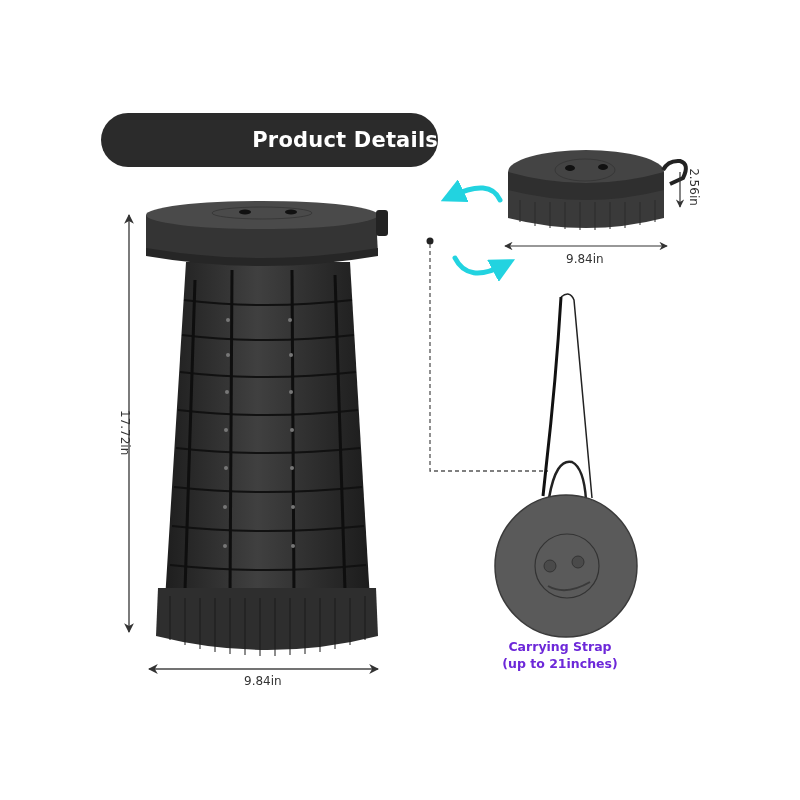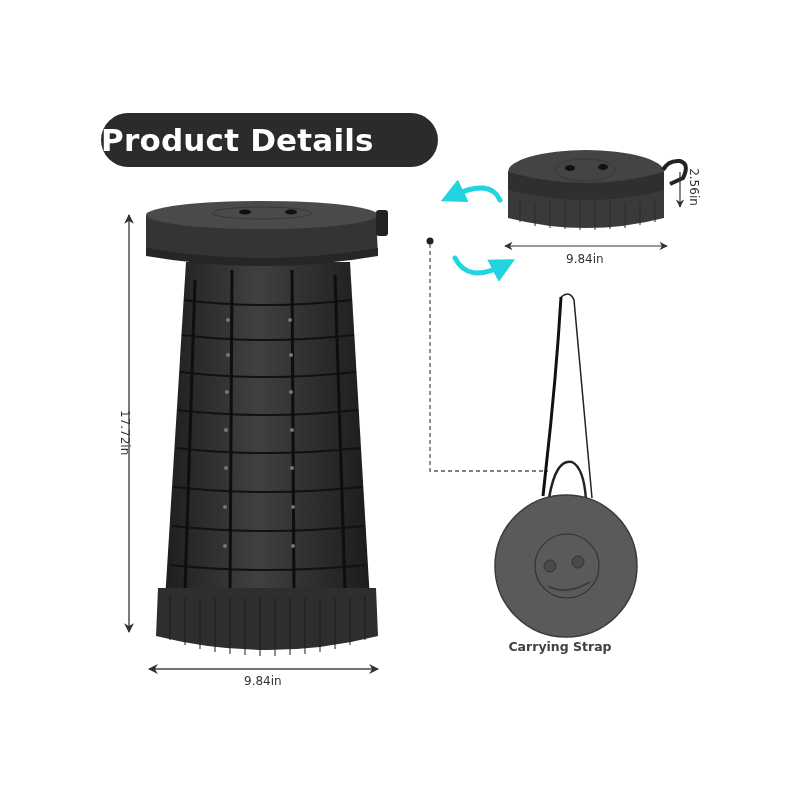--- a/index.html
+++ b/index.html
@@ -1,27 +1,27 @@
 <!DOCTYPE html>
 <html><head>
   <meta charset="utf-8">
   <style>
     html, body { margin: 0; padding: 0; background: #ffffff; }
     body { width: 800px; height: 800px; position: relative; overflow: hidden; font-family: "DejaVu Sans", sans-serif; }
     .title-pill {
       position: absolute; left: 101px; top: 113px; width: 337px; height: 54px;
       background: #2b2b2b; border-radius: 27px; color: #ffffff;
-      display: flex; align-items: center; justify-content: flex-start;
-      font-family: "DejaVu Sans", sans-serif; font-weight: bold; font-size: 31px; letter-spacing: 0.2px;
+      display: flex; align-items: center; justify-content: flex-end;
+      font-family: "DejaVu Sans", sans-serif; font-weight: bold; font-size: 21px; letter-spacing: 0.2px;
     }
     .dim-label { position: absolute; color: #333333; font-size: 12px; font-family: "DejaVu Sans", sans-serif; text-align: right; }
     .vert { transform-origin: center; transform: rotate(90deg); white-space: nowrap; }
     .caption {
       position: absolute; left: 480px; top: 638px; width: 160px; text-align: center;
-      font-family: "DejaVu Sans", sans-serif; font-weight: bold; font-size: 12.5px; color: #404040; line-height: 17px;
+      font-family: "DejaVu Sans", sans-serif; font-weight: bold; font-size: 12.5px; color: #6d28d9; line-height: 17px;
     }
     svg { position: absolute; left: 0; top: 0; }
   </style>
 </head>
 <body>
 
 <div class="title-pill">
   <span>Product Details</span>
 </div>
 
@@ -163,13 +163,14 @@
   </g>
 </svg>
 
 <div class="dim-label vert" style="left:110px; top:418px; width:30px; text-align:center;">17.72in</div>
 <div class="dim-label" style="left:244px; top:674px;">9.84in</div>
 <div class="dim-label vert" style="left:674px; top:180px; width:40px; text-align:center;">2.56in</div>
 <div class="dim-label" style="left:566px; top:252px;">9.84in</div>
 
 <div class="caption">
   <div>Carrying Strap</div>
+  <div>(up to 21inches)</div>
 </div>
 
 </body></html>

